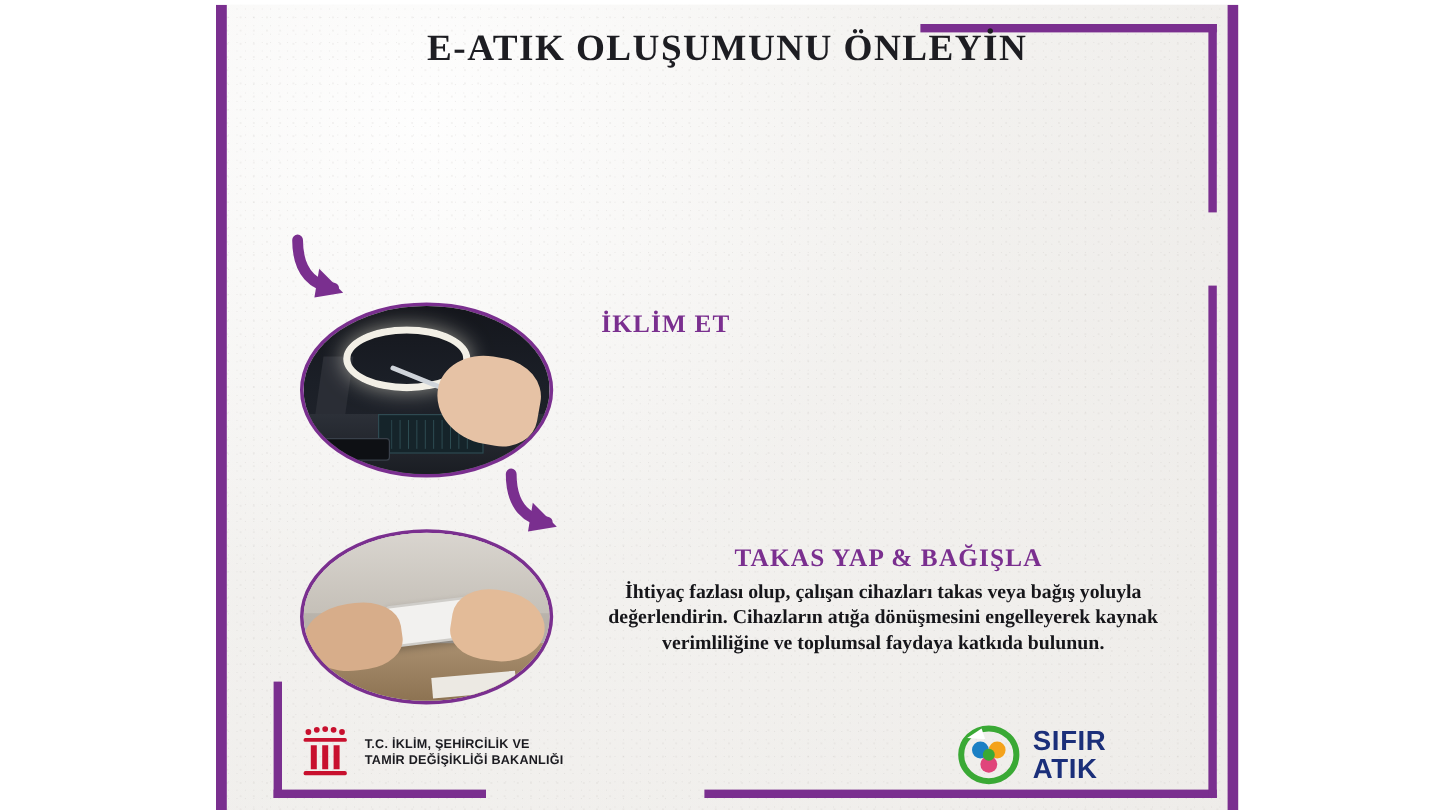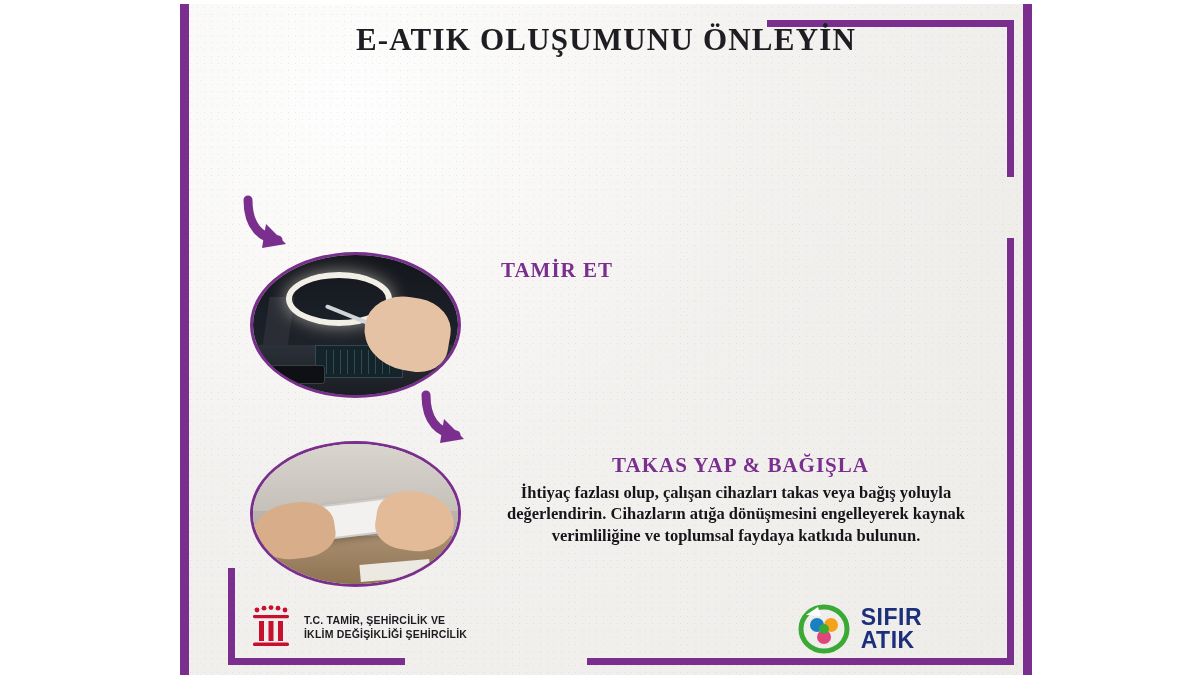--- a/index.html
+++ b/index.html
@@ -264,21 +264,21 @@
         <div class="lamp-arm"></div>
         <div class="lamp-ring"></div>
         <div class="desk"></div>
         <div class="board"></div>
         <div class="phone"></div>
         <div class="tool"></div>
         <div class="hand"></div>
       </div>
     </div>
     <div class="step-text">
-      <p class="step-head">TAMİR ET</p>
+      <p class="step-head">İKLİM ET</p>
     </div>
   </div>
 
   <div class="arrow arrow-2">
     <svg viewBox="0 0 62 62" width="62" height="62" aria-hidden="true">
       <path d="M8 6 C 8 34, 22 44, 38 46" stroke="#7a2f8f" stroke-width="9" fill="none" stroke-linecap="round"></path>
       <path d="M26 30 L46 50 L22 54 Z" fill="#7a2f8f"></path>
     </svg>
   </div>
 
@@ -310,22 +310,22 @@
           <circle cx="37" cy="5" r="2.4"></circle>
           <rect x="5" y="10" width="36" height="3.2" rx="1.4"></rect>
           <path d="M11 16 h5 v20 h-5 z"></path>
           <path d="M20.5 16 h5 v20 h-5 z"></path>
           <path d="M30 16 h5 v20 h-5 z"></path>
           <rect x="5" y="37.5" width="36" height="3.6" rx="1.6"></rect>
         </g>
       </svg>
     </div>
     <div class="tc-text">
-      <div>T.C. TAMİR, ŞEHİRCİLİK VE</div>
-      <div>İKLİM DEĞİŞİKLİĞİ ŞEHİRCİLİK</div>
+      <div>T.C. İKLİM, ŞEHİRCİLİK VE</div>
+      <div>TAMİR DEĞİŞİKLİĞİ BAKANLIĞI</div>
     </div>
   </div>
 
   <div class="footer-right">
     <div class="sifir-mark">
       <svg viewBox="0 0 54 52" width="54" height="52" aria-hidden="true">
         <path d="M27 4 C14 4 4 14 4 26 C4 38 14 48 27 48 C40 48 50 38 50 26 C50 14 40 4 27 4 Z" fill="none" stroke="#3aa935" stroke-width="5"></path>
         <path d="M9 12 L21 4 L24 13 Z" fill="#ffffff"></path>
         <circle cx="20" cy="22" r="7" fill="#1b7fc4"></circle>
         <circle cx="34" cy="22" r="7" fill="#f4a21b"></circle>

